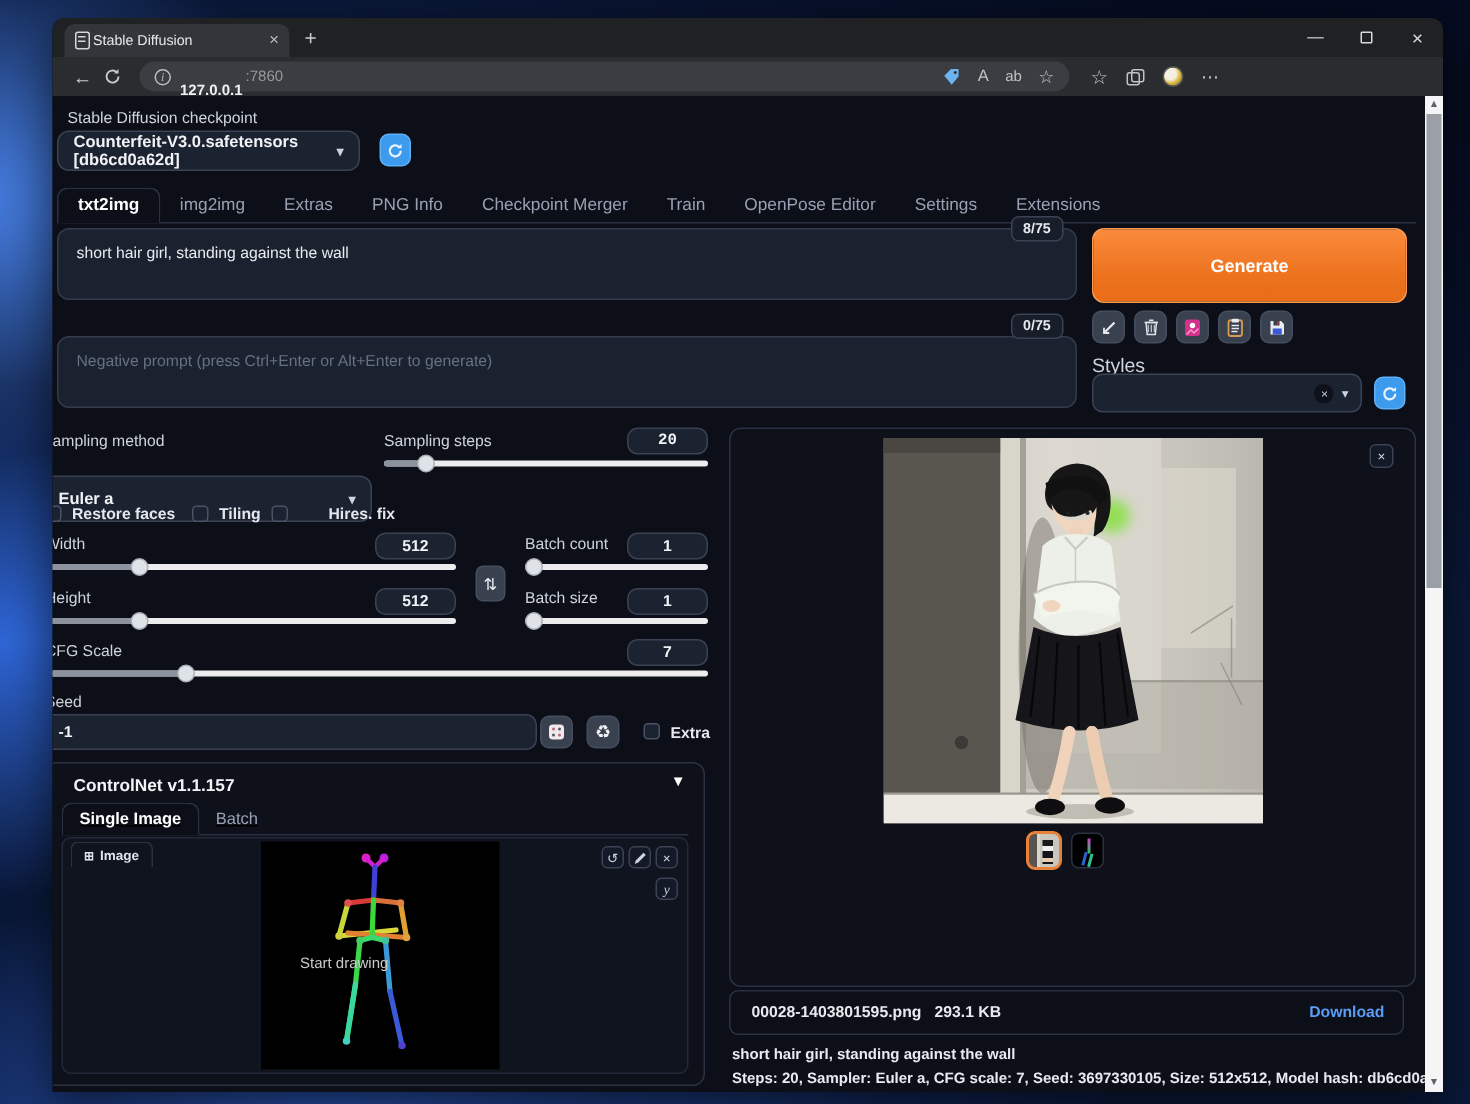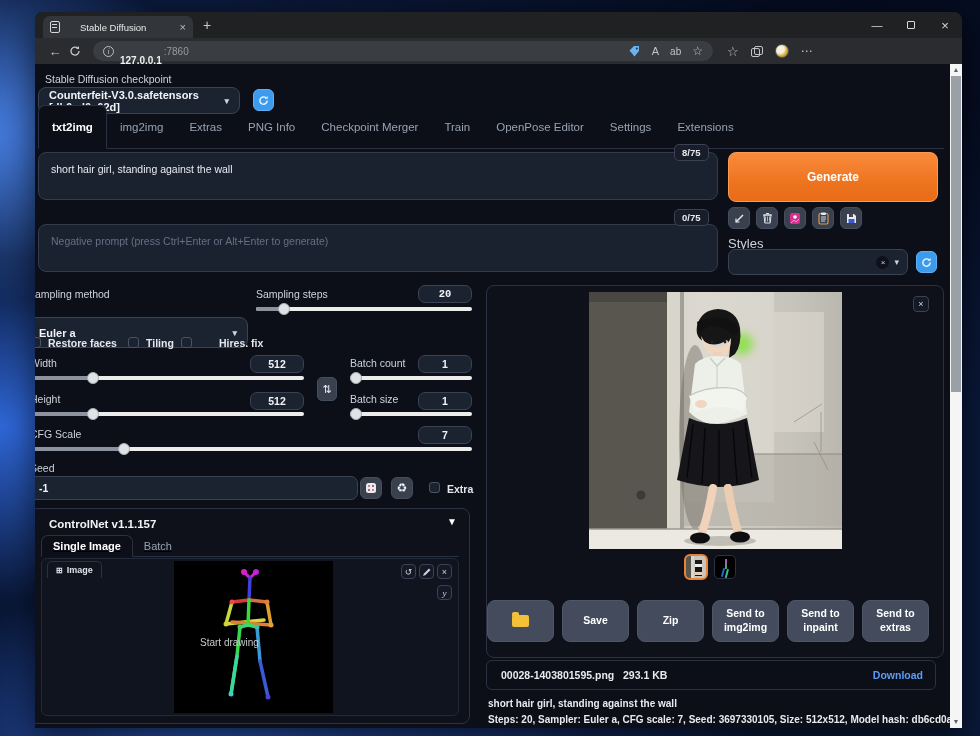--- a/index.html
+++ b/index.html
@@ -13,21 +13,21 @@
       radial-gradient(70% 45% at 22% 104%, #2a56b8 0%, rgba(42,86,184,0) 55%),
       radial-gradient(40% 30% at 55% 108%, #16306e 0%, rgba(22,48,110,0) 60%),
       #0a1838;
   }
   
   .bwindow { position:absolute; left:35px; top:12px; width:927px; height:716px;
     border-radius:8px 8px 0 0; overflow:hidden; background:#0c0f17;
     box-shadow:0 10px 30px rgba(0,0,0,.55); display:flex; flex-direction:column; }
   .titlebar { height:26px; background:#1f2123; display:flex; align-items:center; flex:none; }
   .btab { margin-left:8px; margin-top:4px; height:22px; width:150px; background:#32353a;
-    border-radius:7px 7px 0 0; display:flex; align-items:center; gap:20px; padding:0 7px; }
+    border-radius:7px 7px 0 0; display:flex; align-items:center; gap:2px; padding:0 7px; }
   .btab .doc-ic { width:10px; height:12px; border:1px solid #d7d7d7; border-radius:2px; position:relative; flex:none; }
   .btab .doc-ic::after{ content:""; position:absolute; left:1px; top:2px; width:5px; height:1px; background:#d7d7d7; box-shadow:0 3px 0 #d7d7d7; }
   .btab-title { font-size:9.5px; color:#e8e8e8; flex:1; white-space:nowrap; overflow:hidden; }
   .btab-close { font-size:11px; color:#bdbdbd; cursor:default; }
   .newtab { color:#c9c9c9; font-size:14px; margin-left:10px; }
   .wincontrols { margin-left:auto; display:flex; align-items:center; height:100%; }
   .winbtn { width:34px; height:100%; display:flex; align-items:center; justify-content:center; color:#d9d9d9; font-size:11px; }
   .winbtn .sq { width:8px; height:8px; border:1px solid #d9d9d9; border-radius:1px; display:block; }
   .addressbar { height:26px; background:#2a2c2f; display:flex; align-items:center; gap:4px; padding:0 10px; flex:none; }
   .navic { color:#c9c9c9; font-size:13px; width:20px; text-align:center; }
@@ -54,21 +54,21 @@
   .scroll-arrow { position:absolute; left:0; width:12px; height:12px; color:#5f6368; font-size:7px; text-align:center; line-height:12px; background:#f5f5f5; }
   label.glabel { position:absolute; font-size:10.5px; color:#ced3dd; }
   .gselect { position:absolute; background:#1c2330; border:1px solid #3a4254; border-radius:8px;
     color:#f1f3f7; font-size:11px; font-weight:bold; display:flex; align-items:center; padding:0 10px; }
   .gselect .caret { margin-left:auto; color:#cfd4de; font-size:9px; }
   .bluebtn { position:absolute; background:#3d9bee; border:1px solid #5fb0f5; border-radius:6px;
     display:flex; align-items:center; justify-content:center; }
   .refresh-svg { display:block; }
   
   .maintabs { position:absolute; left:3px; top:62px; width:906px; display:flex; align-items:flex-end; border-bottom:1px solid #2a3142; height:23px; }
-  .mtab { font-size:11.5px; color:#98a1b3; padding:15px 13px; white-space:nowrap; }
+  .mtab { font-size:11.5px; color:#98a1b3; padding:5px 13px; white-space:nowrap; }
   .mtab.active { color:#fff; font-weight:bold; background:#0c0f17; border:1px solid #2a3142; border-bottom:1px solid #0c0f17;
     border-radius:7px 7px 0 0; margin-bottom:-1px; }
   .gtextbox { position:absolute; background:#1b222f; border:1px solid #333b4c; border-radius:8px;
     color:#e8eaef; font-size:10.5px; padding:10px 12px; resize:none; outline:none; overflow:hidden;
     font-family:"Liberation Sans",sans-serif; }
   .gtextbox::placeholder { color:#667084; }
   .counter { position:absolute; background:#171d29; border:1px solid #3a4254; border-radius:5px;
     font-size:9.5px; color:#e8eaef; padding:2px 7px; font-weight:bold; z-index:3; }
   .genbtn { position:absolute; left:693px; top:88px; width:210px; height:50px; border-radius:8px;
     background:linear-gradient(180deg,#fa8b3c 0%, #ee7420 60%, #e96c18 100%);
@@ -446,30 +446,20 @@
             <ellipse cx="151" cy="245" rx="10" ry="5.5" fill="#0e0e10"></ellipse>
           </svg>
         </div>
         <span class="gal-close">×</span>
         <div class="thumbs">
           <span class="thumb1"></span>
           <span class="thumb2"></span>
         </div>
       </div>
 
-      <div class="resbtns" style="top:536px;">
-        <span class="rbtn">
-            <span class="folder-ic"></span>
-          </span>
-        <span class="rbtn">Save</span>
-        <span class="rbtn">Zip</span>
-        <span class="rbtn">Send to img2img</span>
-        <span class="rbtn">Send to inpaint</span>
-        <span class="rbtn">Send to extras</span>
-      </div>
 
       <div class="filebox">
         <span class="fname">00028-1403801595.png</span>
         <span class="fsize">293.1 KB</span>
         <span class="fdl">Download</span>
       </div>
       <div class="geninfo1">short hair girl, standing against the wall</div>
       <div class="geninfo2">Steps: 20, Sampler: Euler a, CFG scale: 7, Seed: 3697330105, Size: 512x512, Model hash: db6cd0a62d, Model:</div>
 
       <div class="scrollbar">

